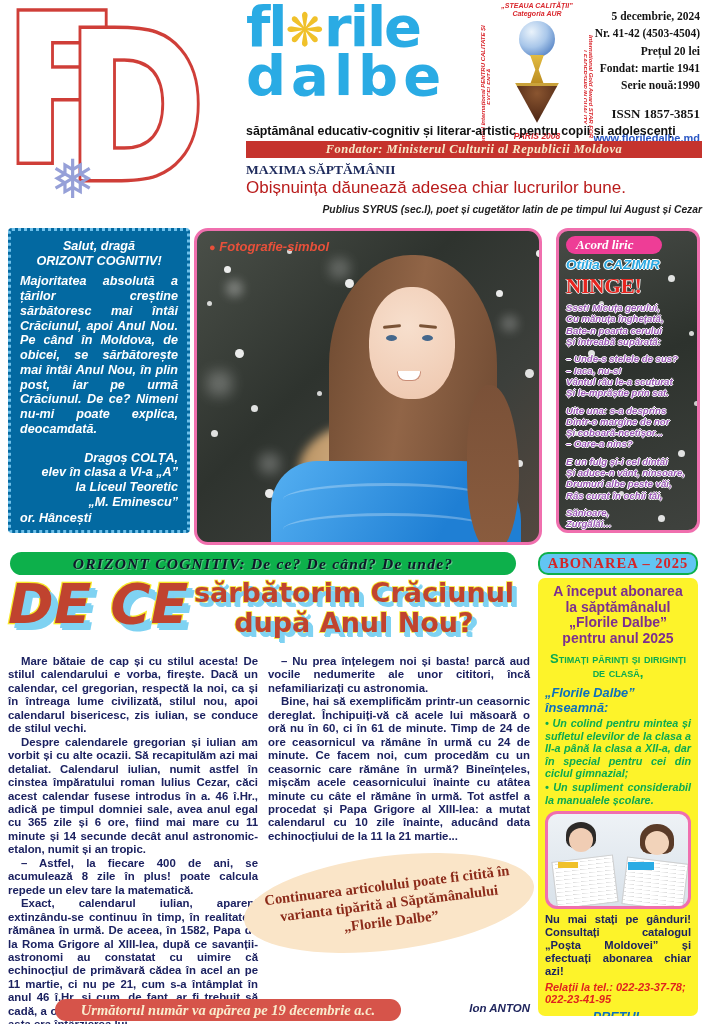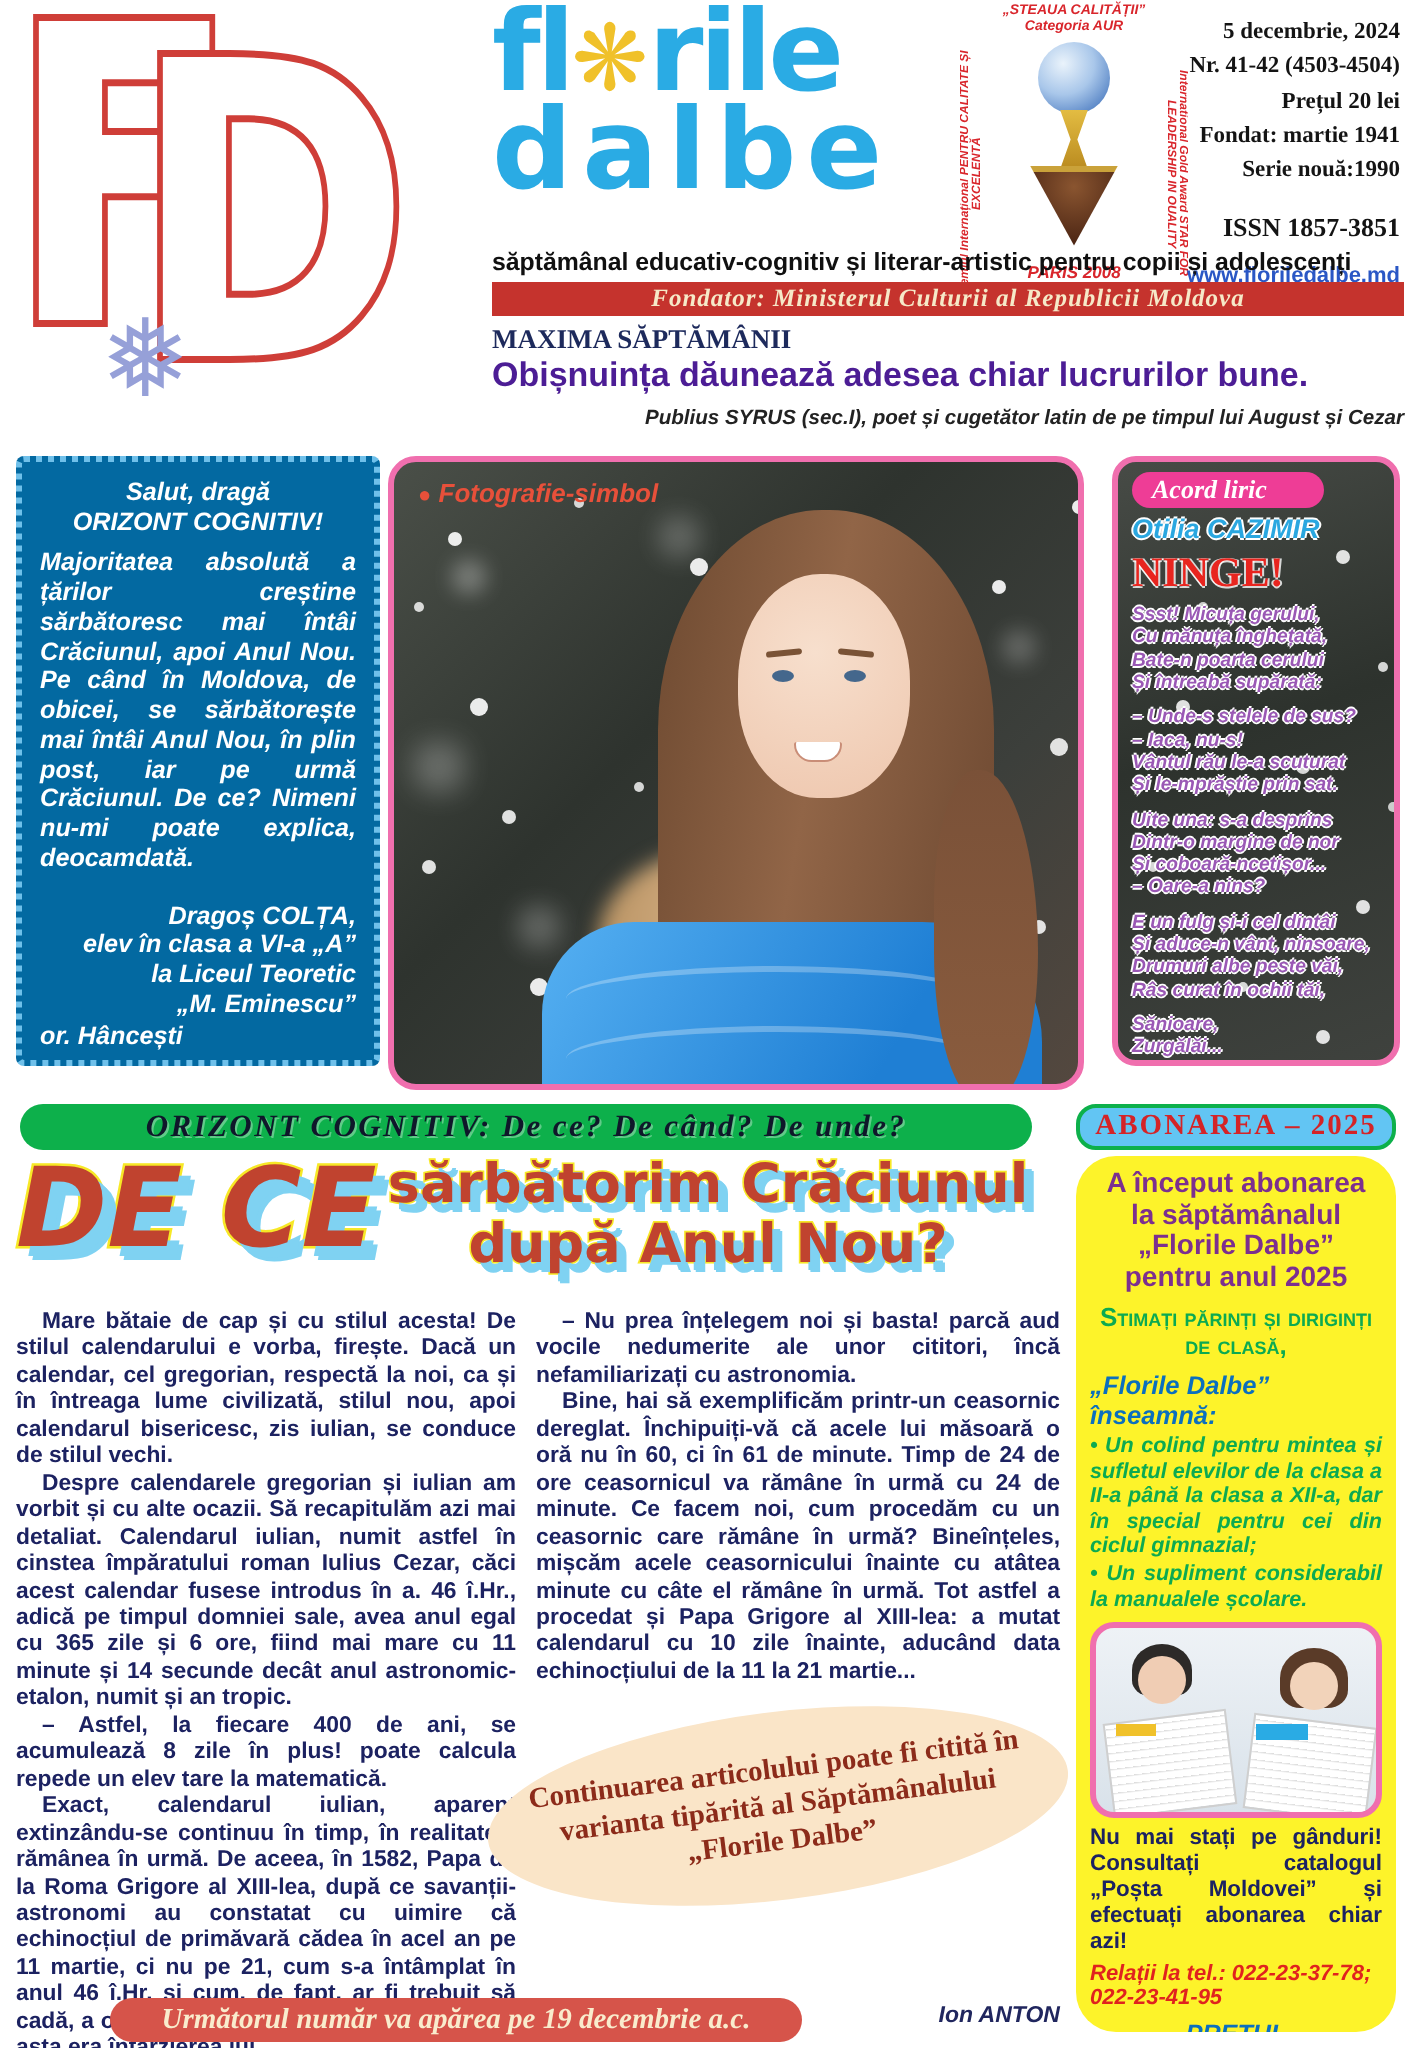--- a/index.html
+++ b/index.html
@@ -45,21 +45,21 @@
   .issue-info { position:absolute; right:6px; top:8px; width:112px; text-align:right;
     font-family:"Liberation Serif", serif; font-weight:bold; font-size:11.5px; line-height:1.5; color:#141414; }
   .issue-info .issn { font-size:13px; margin-top:10px; }
   .issue-info .site { font-family:"Liberation Sans", sans-serif; font-size:11px; color:#2a57c5; margin-top:6px; cursor:pointer; }
   .tagline { position:absolute; left:246px; top:124px; width:456px; font-size:12.4px; font-weight:bold; color:#101010; }
   .founder-banner { position:absolute; left:246px; top:141px; width:456px; height:17px; background:#c5332d;
     color:#f6e9c8; font-family:"Liberation Serif", serif; font-weight:bold; font-style:italic; font-size:12.5px;
     text-align:center; line-height:17px; letter-spacing:.5px; }
   .maxima-label { position:absolute; left:246px; top:162px; font-family:"Liberation Serif", serif;
     font-weight:bold; font-size:13.5px; color:#1d2a5c; }
-  .maxima-quote { position:absolute; left:246px; top:178px; width:456px; font-size:17px; font-weight:bold; color:#4c1d95; }
+  .maxima-quote { position:absolute; left:246px; top:178px; width:456px; font-size:17px; font-weight:normal; color:#b91c1c; }
   .maxima-attrib { position:absolute; left:246px; top:204px; width:456px; text-align:right;
     font-size:10.3px; font-style:italic; font-weight:bold; color:#222; }
   
   .letter-box { position:absolute; left:8px; top:228px; width:182px; height:305px;
     background:#0369a1; border:3px dotted #6fc0ea; border-radius:4px; padding:8px 9px;
     color:#ffffff; font-style:italic; font-weight:bold; font-size:12.6px; line-height:1.17; }
   .letter-box .salut { text-align:center; white-space:pre-line; margin-bottom:6px; }
   .letter-box .body { text-align:justify; }
   .letter-box .sig { text-align:right; white-space:pre-line; margin-top:14px; }
   .letter-box .loc { text-align:left; margin-top:2px; }
@@ -142,21 +142,21 @@
     background:#fae5c8; border-radius:50%; transform:rotate(-7deg);
     display:flex; align-items:center; justify-content:center; text-align:center; padding:8px 20px;
     font-family:"Liberation Serif", serif; font-weight:bold; font-size:14.5px; color:#8c2b1a; line-height:1.25; }
   .next-issue { position:absolute; left:55px; top:999px; width:346px; height:22px; background:#d6544a;
     border-radius:12px; text-align:center; line-height:22px; font-family:"Liberation Serif", serif;
     font-weight:bold; font-style:italic; font-size:14.5px; color:#f9eccd; }
   .author-sign { position:absolute; left:440px; top:1002px; width:90px; text-align:right;
     font-size:11.5px; font-weight:bold; font-style:italic; color:#20265e; }
   
   .subs-box { position:absolute; left:538px; top:578px; width:160px; height:438px; background:#fdf32a;
-    border-radius:20px; padding:6px 7px; overflow:hidden; }
+    border-radius:7px; padding:6px 7px; overflow:hidden; }
   .subs-intro { text-align:center; white-space:pre-line; font-size:14px; font-weight:bold; color:#7c2f8f; line-height:1.12; }
   .subs-addr { text-align:center; font-variant:small-caps; font-weight:bold; font-size:13px; color:#0caa51; line-height:1.1; margin-top:5px; }
   .subs-means { font-size:12.8px; font-weight:bold; font-style:italic; color:#0b6fbe; margin-top:5px; }
   .subs-bullet { font-size:10.8px; font-weight:bold; font-style:italic; color:#0caa51; text-align:justify; line-height:1.15; margin-top:2px; }
   .kids-photo { position:relative; width:146px; height:98px; margin:5px 0 4px; border:3px solid #f06fae; border-radius:12px;
     background:linear-gradient(#eef2f6,#d9e2ea); overflow:hidden; }
   .kid-head { position:absolute; border-radius:50%; }
   .kid-hair { position:absolute; border-radius:50% 50% 30% 30%; }
   .newsprint { position:absolute; background:repeating-linear-gradient(0deg,#ffffff,#ffffff 3px,#dcdcdc 4px); border:1px solid #cfcfcf; }
   .np-logo { position:absolute; background:#2aabe4; }

